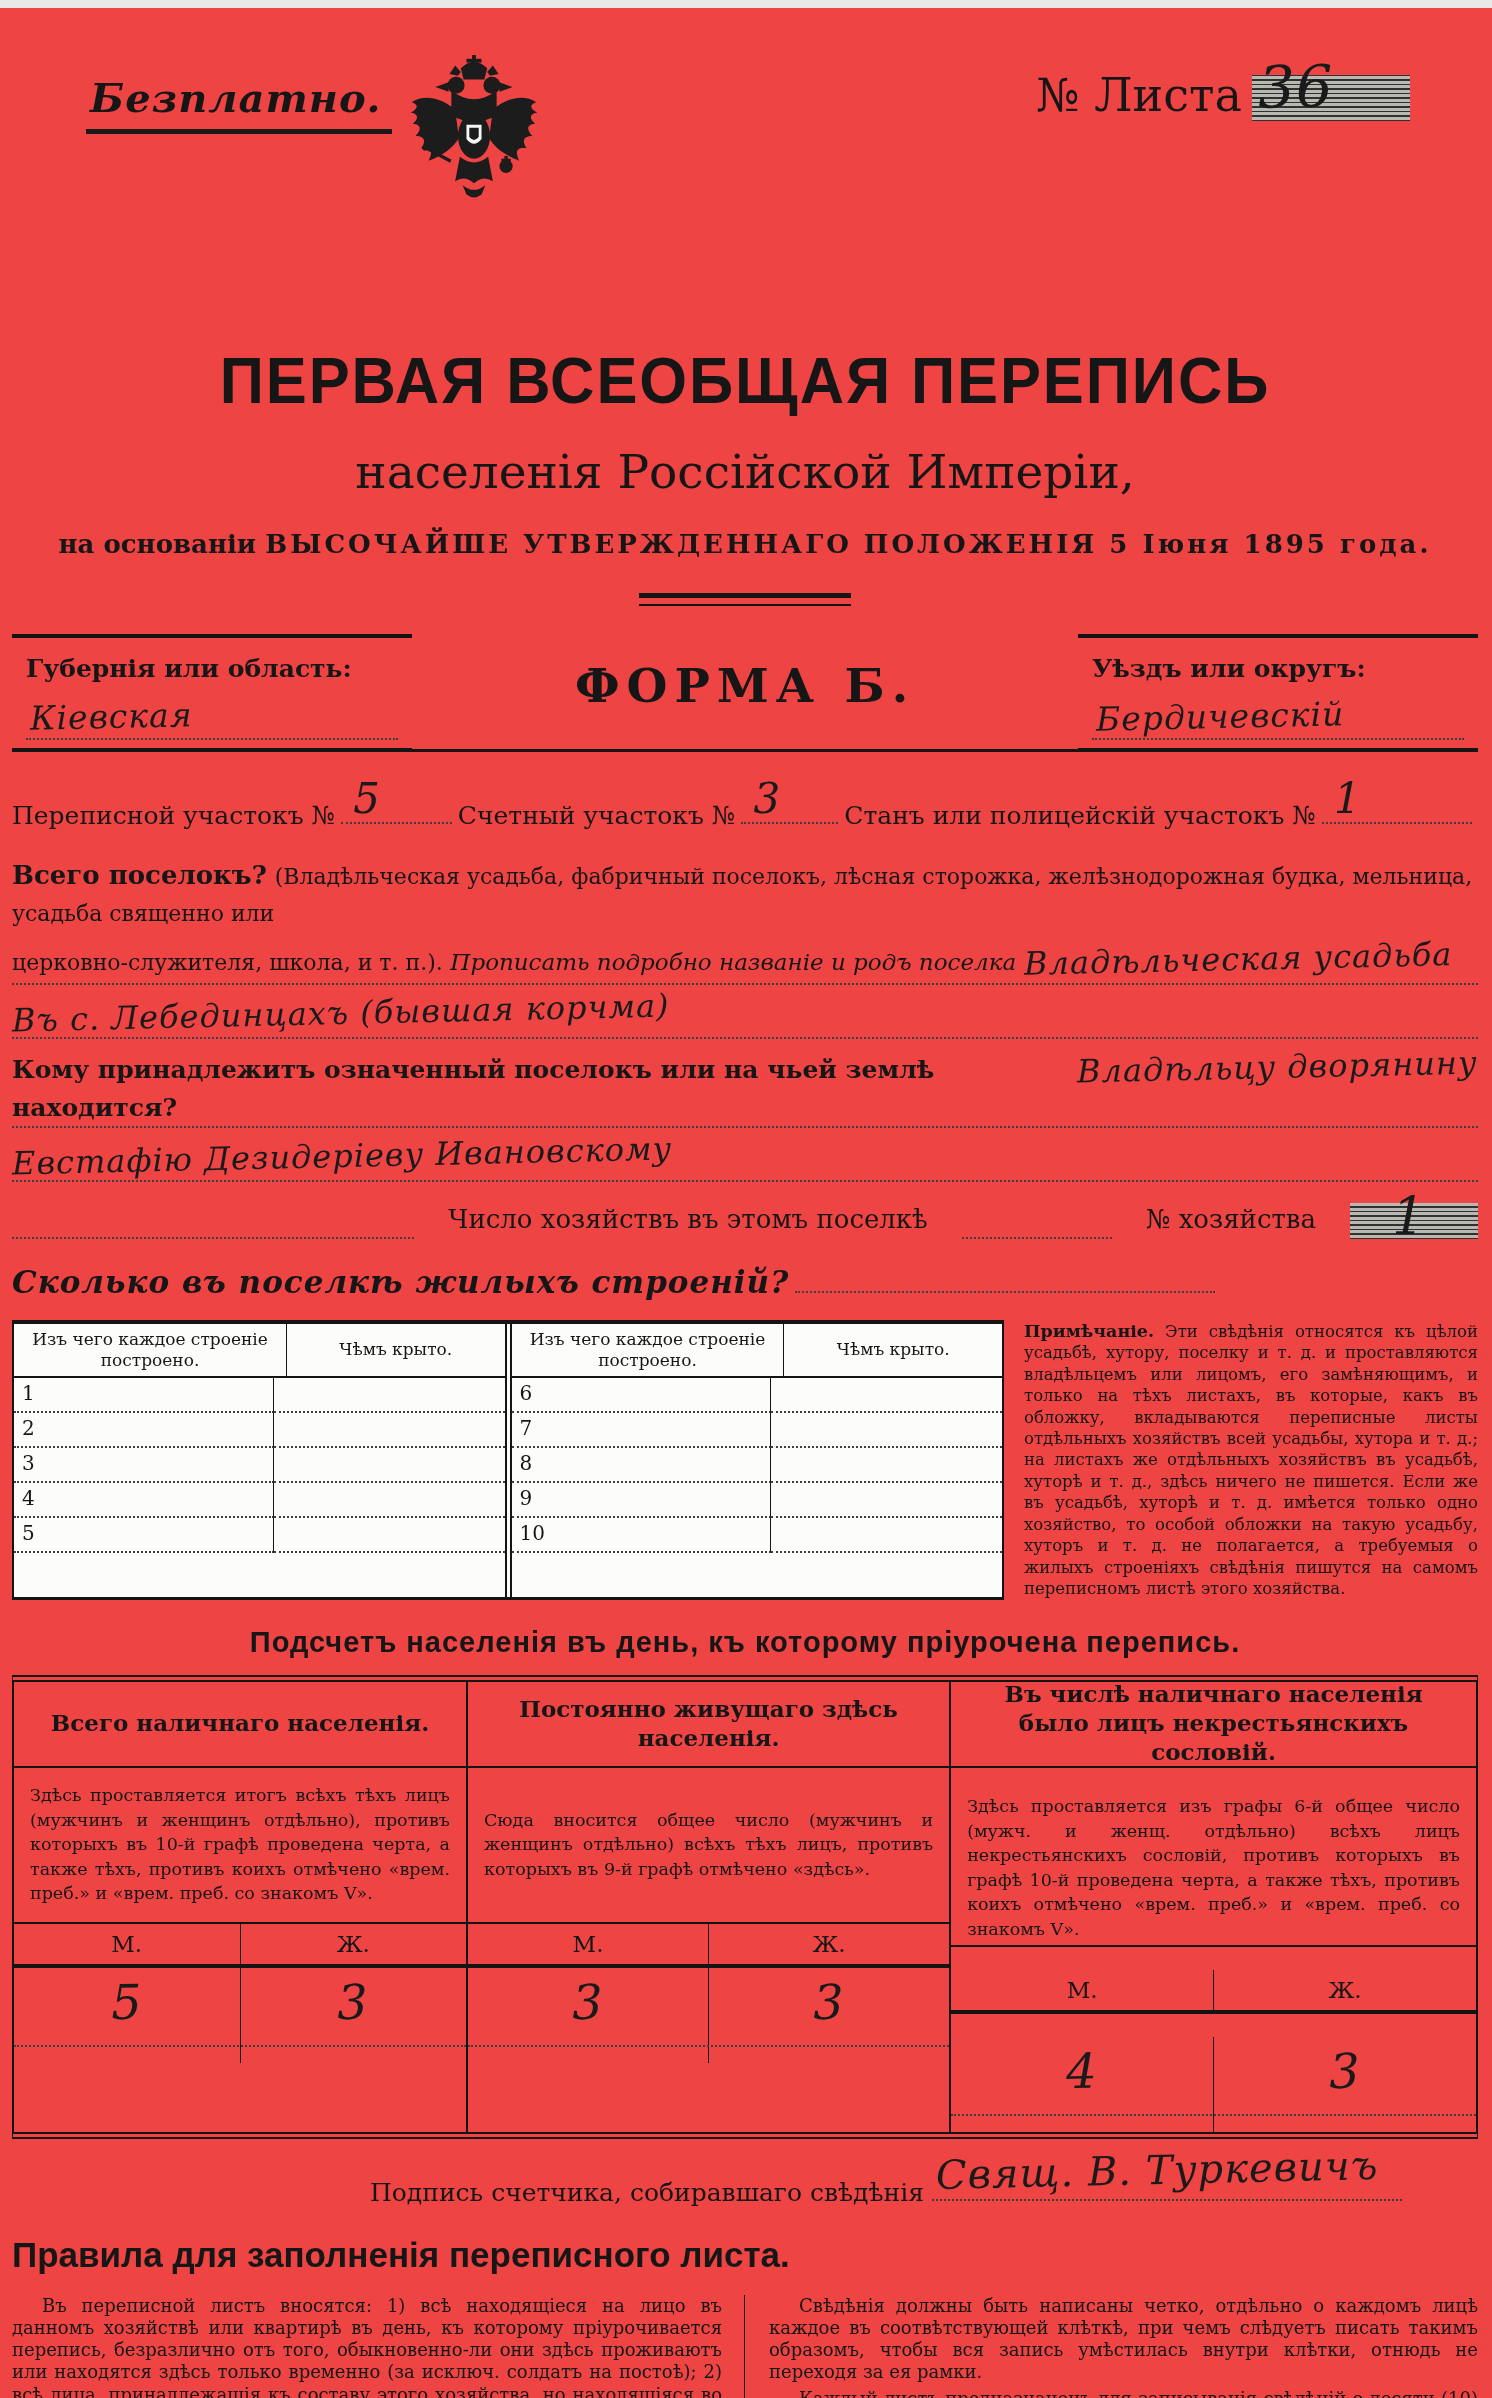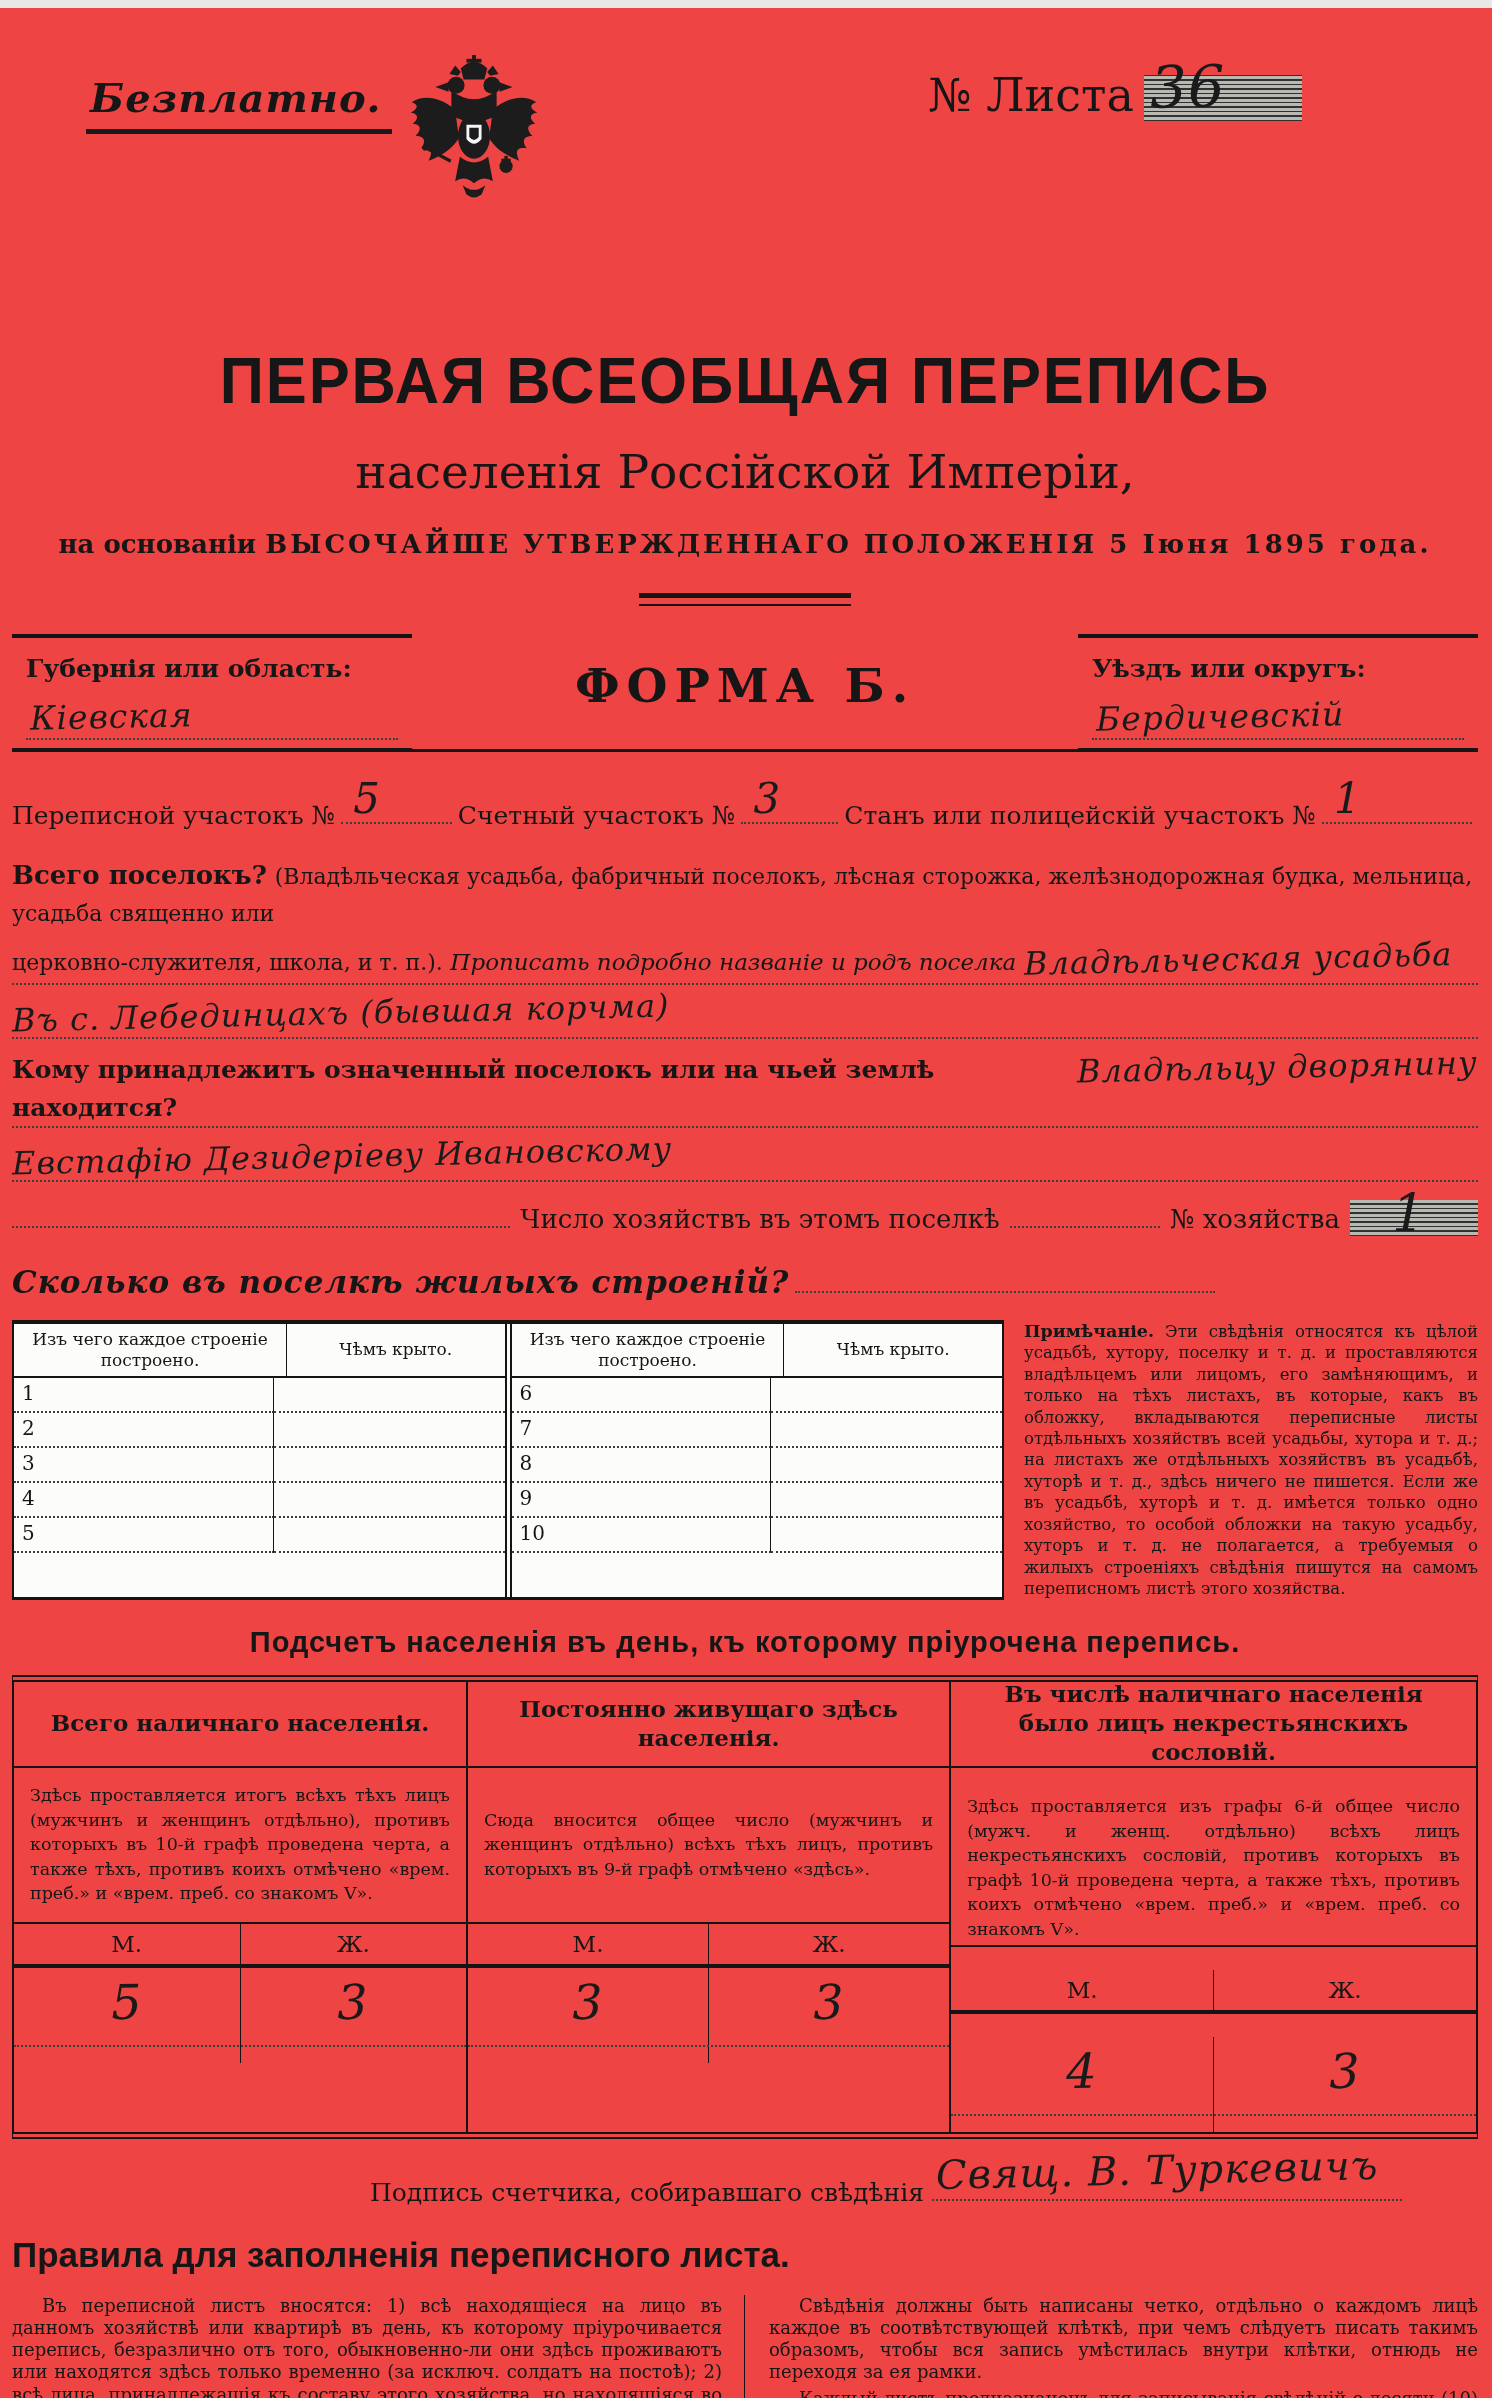--- a/index.html
+++ b/index.html
@@ -9,21 +9,21 @@
     font-family:"DejaVu Serif","Liberation Serif",serif;
   }
   .content{padding:336px 14px 0 12px;}
 
   
   .free-label{
     position:absolute;left:86px;top:66px;font-size:40px;font-style:italic;font-weight:bold;
     border-bottom:5px solid #191919;padding:0 10px 8px 4px;letter-spacing:1px;
   }
   .eagle{position:absolute;left:408px;top:44px;}
-  .sheet-no{position:absolute;left:928px;top:60px;font-size:46px;white-space:nowrap;}
+  .sheet-no{position:absolute;left:1036px;top:60px;font-size:46px;white-space:nowrap;}
   .stamp{
     display:inline-block;position:relative;vertical-align:-10px;margin-left:10px;
     background:#b7b7b0;
     background-image:repeating-linear-gradient(0deg,rgba(25,25,25,.85) 0 1.5px,rgba(190,190,185,.25) 1.5px 4.5px);
   }
   .stamp-sheet{width:158px;height:46px;}
   .stamp-sheet .hw{position:absolute;left:6px;top:-22px;font-size:58px;}
   .stamp-household{width:128px;height:36px;vertical-align:-8px;}
   .stamp-household .hw{position:absolute;left:42px;top:-26px;font-size:52px;}
 
@@ -60,21 +60,21 @@
   .b1{width:120px;} .b2{width:105px;} .b3{flex:0 0 150px;}
 
   
   .settle{font-size:24px;margin-top:26px;line-height:1.5;}
   .settle .q{font-weight:bold;font-size:26px;}
   .settle .paren{font-size:22px;}
   .settle .ital{font-style:italic;font-size:23px;}
   .ans-line{display:flex;align-items:baseline;border-bottom:2px dotted #3d3d3d;margin-top:4px;}
   .ans-line .hw{font-size:32px;white-space:nowrap;}
   .grow{flex:1;}
-  .households-line{display:flex;align-items:flex-start;font-size:26px;margin-top:18px;}
+  .households-line{display:flex;align-items:flex-end;font-size:26px;margin-top:18px;gap:24px;}
   .lead-dots{flex:1;border-bottom:2px dotted #3d3d3d;height:26px;margin-right:10px;}
   .mid-dots{width:150px;border-bottom:2px dotted #3d3d3d;height:26px;margin:0 10px;}
   .bq-line{margin-top:20px;display:flex;align-items:baseline;}
   .bq{font-size:31px;font-weight:bold;font-style:italic;letter-spacing:1px;white-space:nowrap;}
   .bq-dots{width:420px;border-bottom:2px dotted #3d3d3d;height:24px;margin-left:6px;}
 
   
   .bsec{display:flex;margin-top:14px;}
   .btable{width:988px;border:2px solid #141414;border-top-width:4px;border-bottom-width:3px;display:flex;background:#fcfcfa;}
   .bhalf{flex:1;display:flex;flex-direction:column;}

